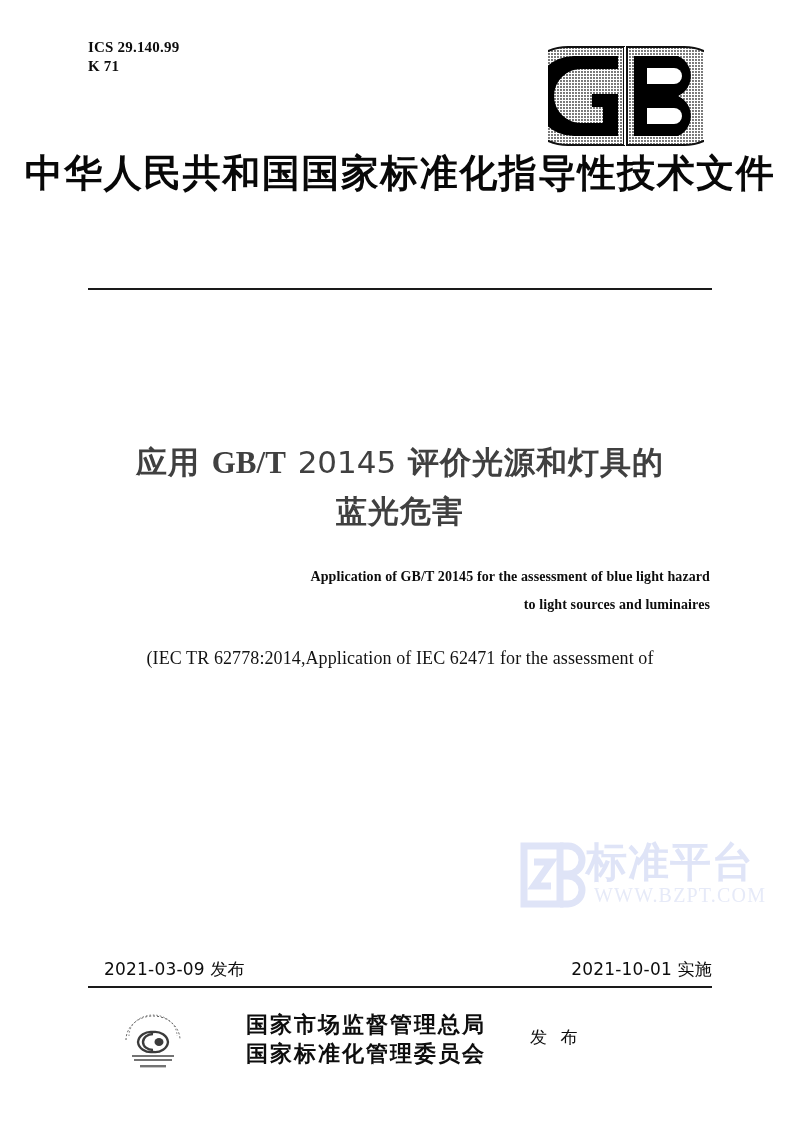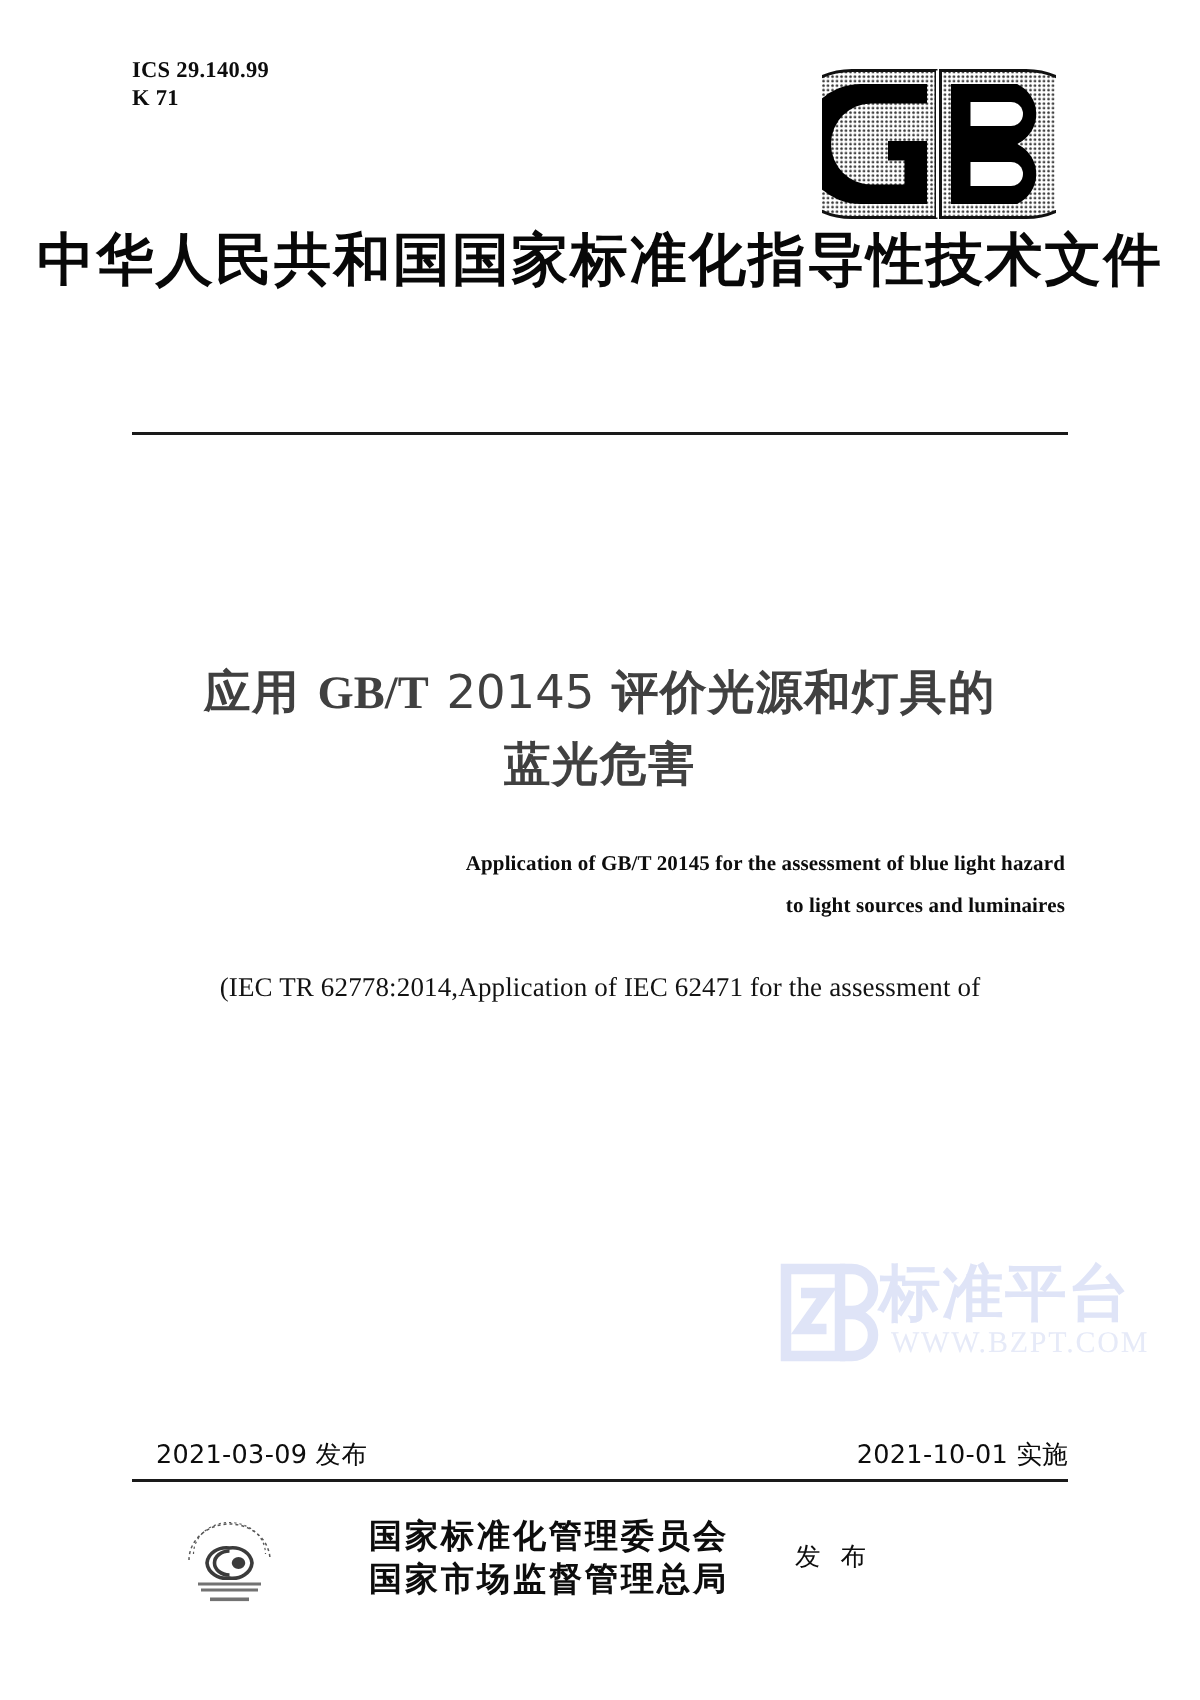--- a/index.html
+++ b/index.html
@@ -327,18 +327,18 @@
       <ellipse cx="41" cy="32" rx="4.5" ry="4" fill="#111"></ellipse>
       <g fill="#555">
         <rect x="14" y="45" width="42" height="2"></rect>
         <rect x="16" y="49" width="38" height="2"></rect>
         <rect x="22" y="55" width="26" height="2.4"></rect>
       </g>
     </svg>
   </div>
 
   <div class="issuer">
+    <div>国家市场监督管理总局</div>
     <div>国家标准化管理委员会</div>
-    <div>国家市场监督管理总局</div>
   </div>
   <div class="issue-verb">发 布</div>
 
 </div>
 
 </body></html>

